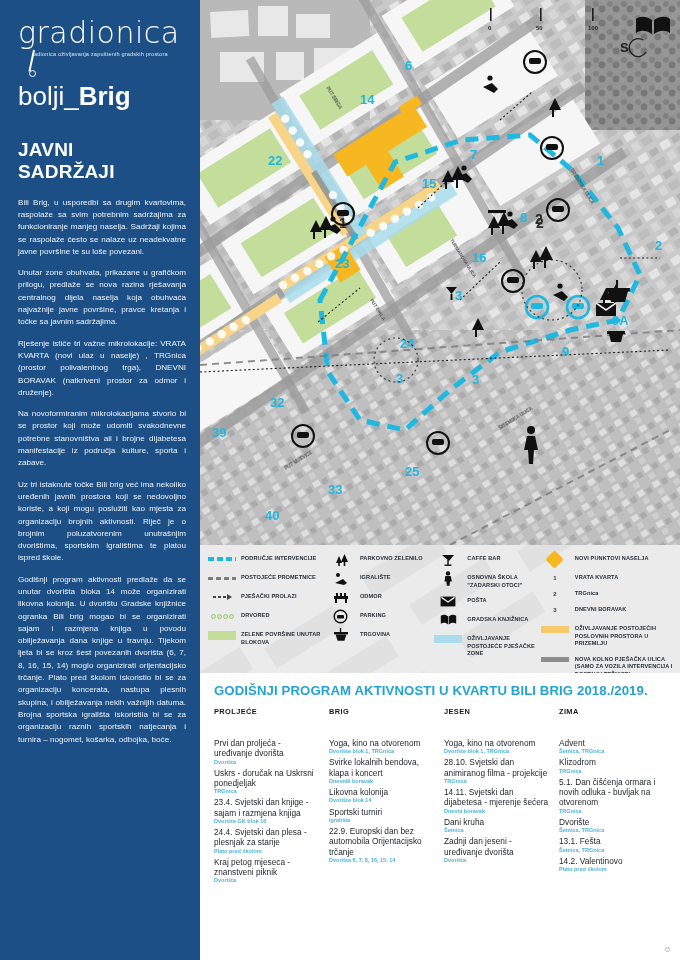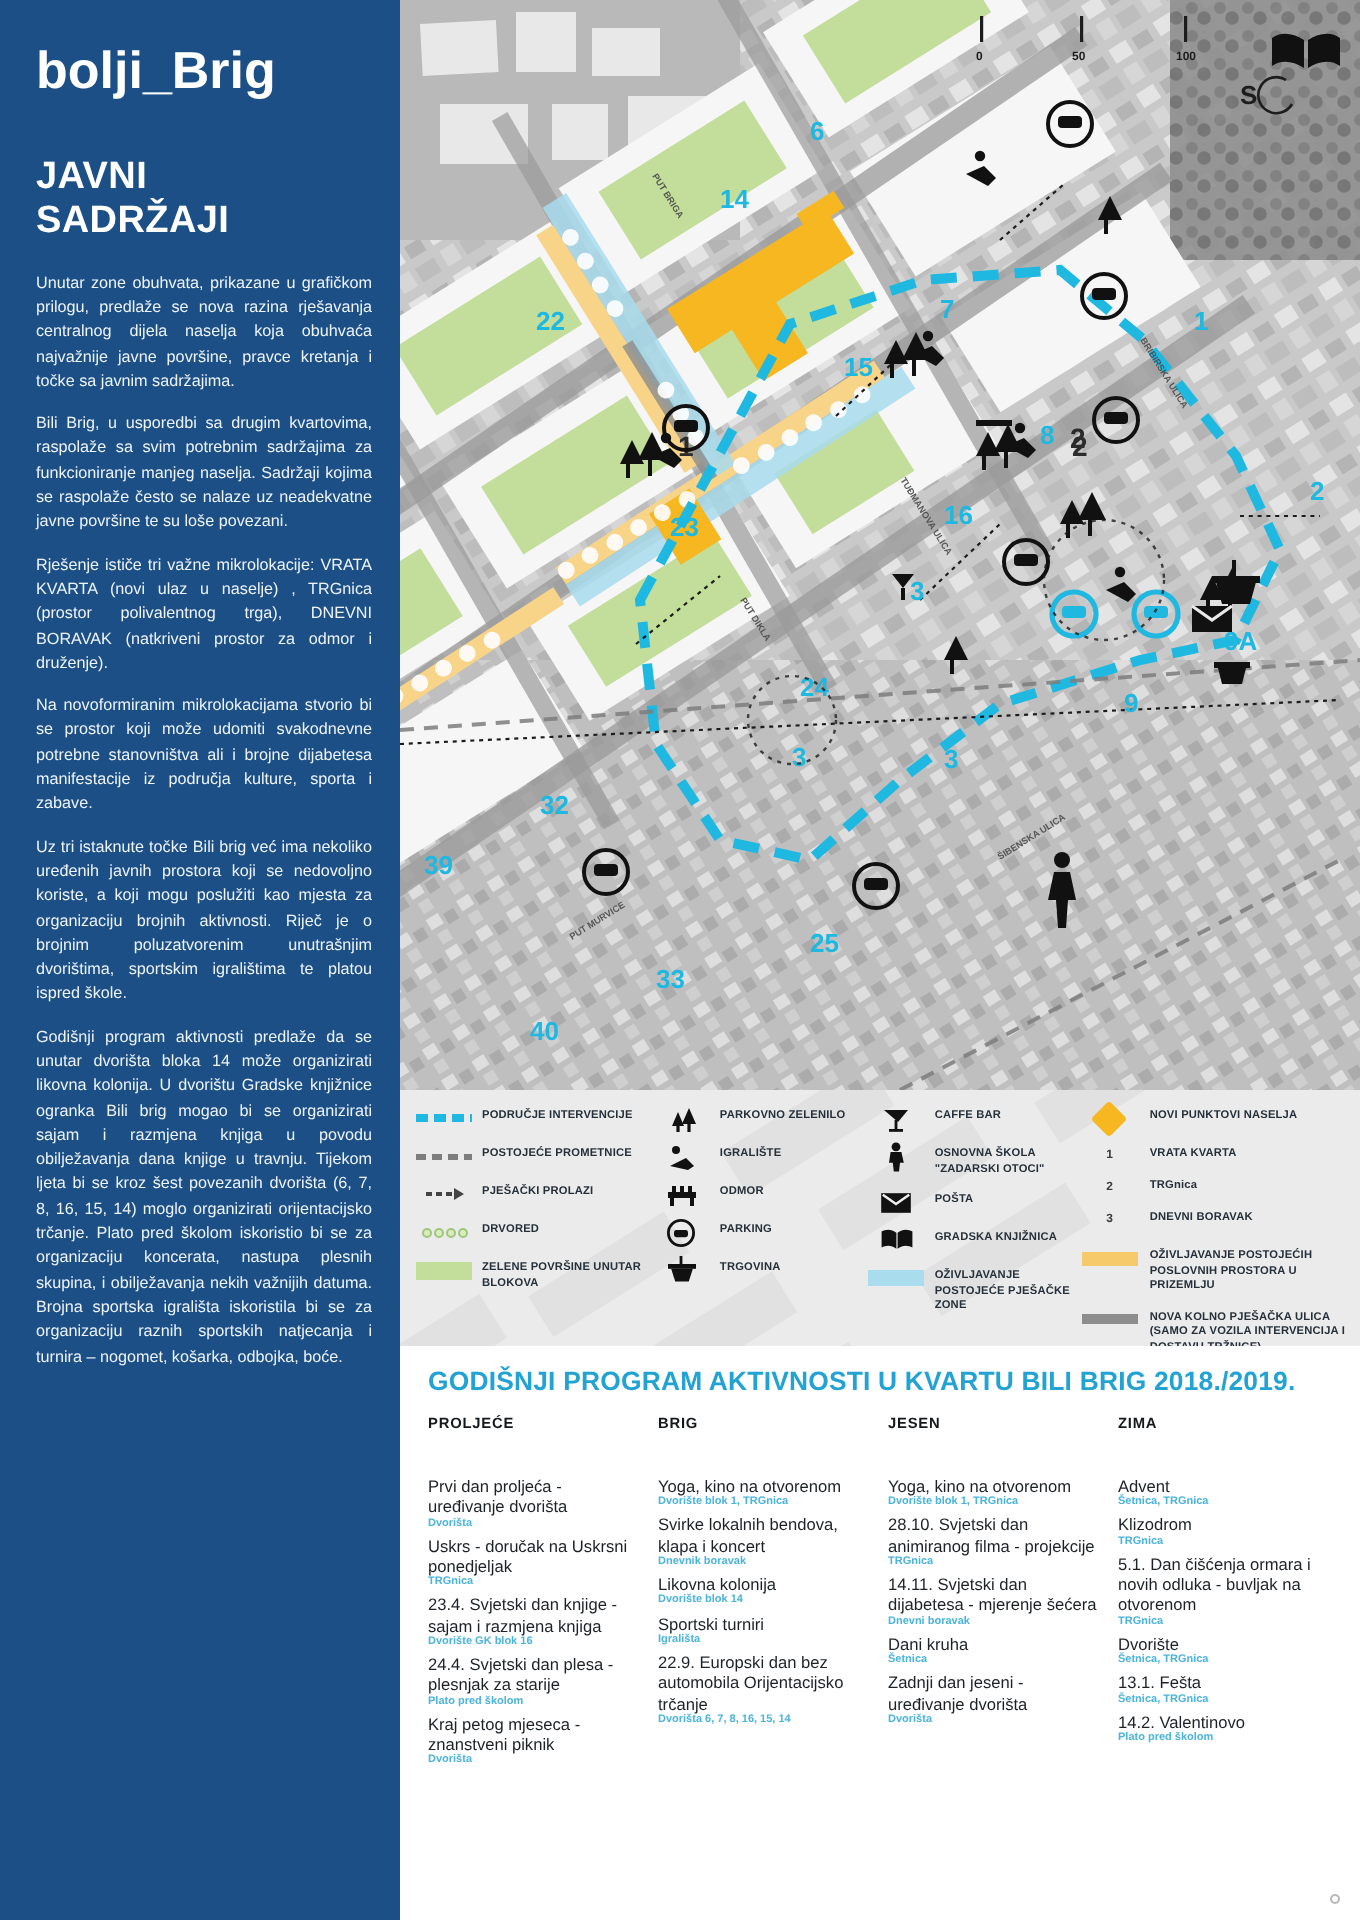--- a/index.html
+++ b/index.html
@@ -33,21 +33,21 @@
     width: 1.5px; height: 22px; background: #fff;
     transform: rotate(12deg); transform-origin: top center;
   }
   .logo-dot {
     position: absolute; left: 29px; top: 70px;
     width: 7px; height: 7px; border: 1.4px solid #fff; border-radius: 50%;
   }
   .brand-title {
     font-size: 26px; line-height: 1; margin-bottom: 30px; margin-top: 4px;
   }
-  .brand-title .light { font-weight: 700; }
+  .brand-title .light { font-weight: 400; }
   .brand-title .bold { font-weight: 700; }
   .section-title {
     font-size: 19px; font-weight: 700; line-height: 1.15;
     margin-bottom: 14px; letter-spacing: .2px;
   }
   .body-text {
     font-size: 8.1px; line-height: 1.52; text-align: justify;
     color: #eef4fa; margin-bottom: 9px; hyphens: auto;
   }
   .body-text:last-child { margin-bottom: 0; }
@@ -144,32 +144,38 @@
 
   
   .mlabel { font-family:"Liberation Sans",sans-serif; font-weight:700; }
 </style>
 </head>
 <body>
 
 <div id="poster">
 
   <aside class="sidebar">
+    <div class="logo-wrap">
+      <div class="logo-word">gradionica</div>
+      <div class="logo-sub">radionica oživljavanja zapuštenih gradskih prostora</div>
+      <div class="logo-stem"></div>
+      <div class="logo-dot"></div>
+    </div>
 
     <div class="brand-title">
       <span class="light">bolji</span><span class="light">_</span><span class="bold">Brig</span>
     </div>
 
     <div class="section-title">
       <div>JAVNI</div>
       <div>SADRŽAJI</div>
     </div>
 
+    <p class="body-text">Bili Brig, u usporedbi sa drugim kvartovima, raspolaže sa svim potrebnim sadržajima za funkcioniranje manjeg naselja. Sadržaji kojima se raspolaže često se nalaze uz neadekvatne javne površine te su loše povezani.</p>
     <p class="body-text">Unutar zone obuhvata, prikazane u grafičkom prilogu, predlaže se nova razina rješavanja centralnog dijela naselja koja obuhvaća najvažnije javne površine, pravce kretanja i točke sa javnim sadržajima.</p>
-    <p class="body-text">Bili Brig, u usporedbi sa drugim kvartovima, raspolaže sa svim potrebnim sadržajima za funkcioniranje manjeg naselja. Sadržaji kojima se raspolaže često se nalaze uz neadekvatne javne površine te su loše povezani.</p>
     <p class="body-text">Rješenje ističe tri važne mikrolokacije: VRATA KVARTA (novi ulaz u naselje) , TRGnica (prostor polivalentnog trga), DNEVNI BORAVAK (natkriveni prostor za odmor i druženje).</p>
     <p class="body-text">Na novoformiranim mikrolokacijama stvorio bi se prostor koji može udomiti svakodnevne potrebne stanovništva ali i brojne dijabetesa manifestacije iz područja kulture, sporta i zabave.</p>
     <p class="body-text">Uz tri istaknute točke Bili brig već ima nekoliko uređenih javnih prostora koji se nedovoljno koriste, a koji mogu poslužiti kao mjesta za organizaciju brojnih aktivnosti. Riječ je o brojnim poluzatvorenim unutrašnjim dvorištima, sportskim igralištima te platou ispred škole.</p>
     <p class="body-text">Godišnji program aktivnosti predlaže da se unutar dvorišta bloka 14 može organizirati likovna kolonija. U dvorištu Gradske knjižnice ogranka Bili brig mogao bi se organizirati sajam i razmjena knjiga u povodu obilježavanja dana knjige u travnju. Tijekom ljeta bi se kroz šest povezanih dvorišta (6, 7, 8, 16, 15, 14) moglo organizirati orijentacijsko trčanje. Plato pred školom iskoristio bi se za organizaciju koncerata, nastupa plesnih skupina, i obilježavanja nekih važnijih datuma. Brojna sportska igrališta iskoristila bi se za organizaciju raznih sportskih natjecanja i turnira – nogomet, košarka, odbojka, boće.</p>
   </aside>
 
   <section class="map">
     <svg width="480" height="545" viewBox="0 0 480 545">
       <defs>
         <pattern id="urbanfab" width="26" height="26" patternUnits="userSpaceOnUse" patternTransform="rotate(-32)">

